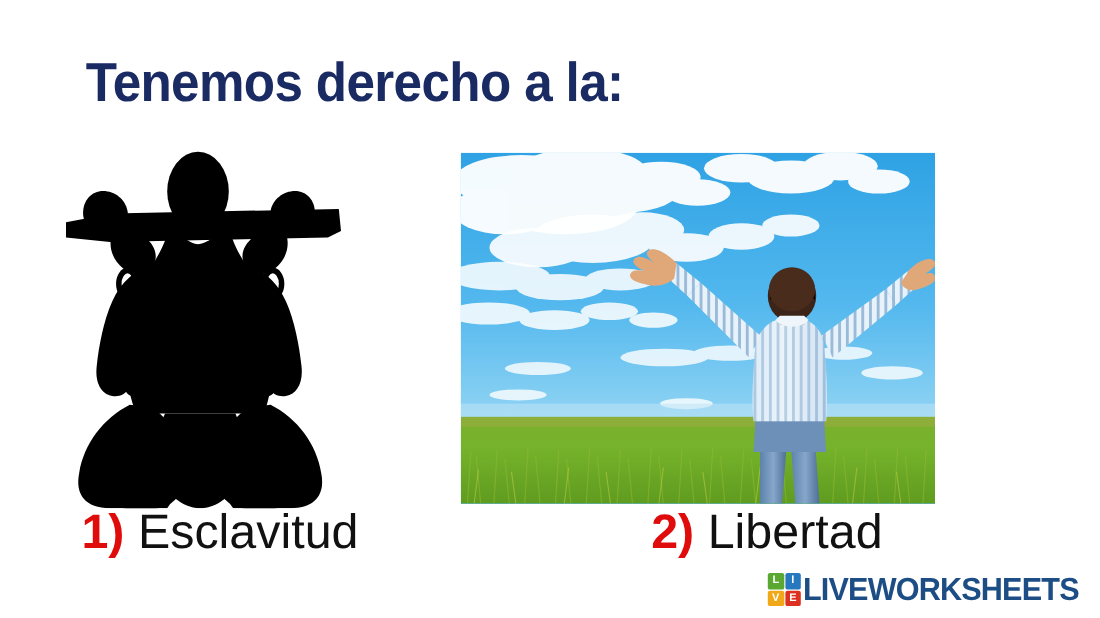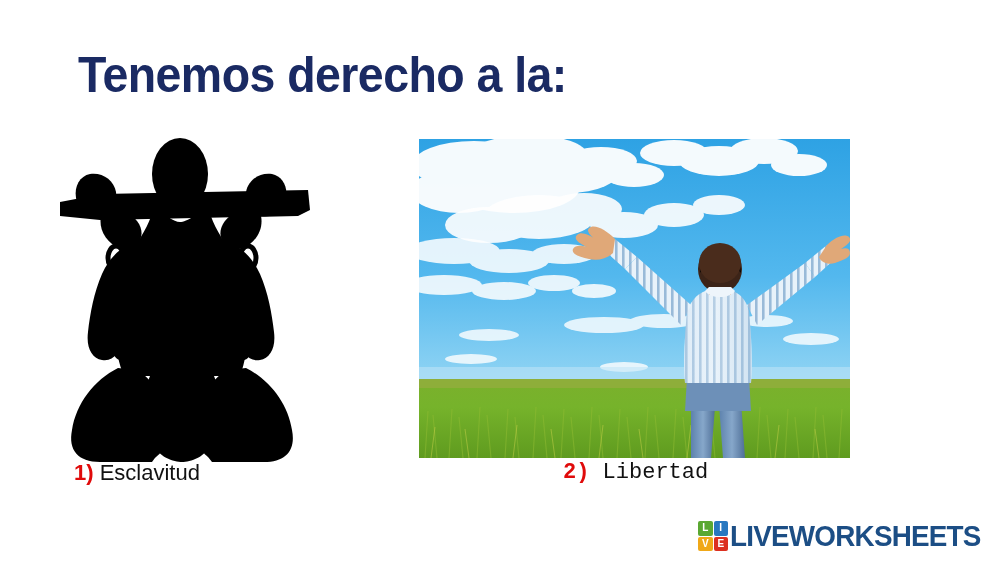--- a/index.html
+++ b/index.html
@@ -47,31 +47,31 @@
     width: 431px;
     height: 319px;
     overflow: hidden;
     background: #39abe8;
   }
   #freedom-photo svg { display: block; width: 100%; height: 100%; }
 
   
   .caption {
     position: absolute;
-    font-size: 22px;
+    font-size: 44px;
     white-space: nowrap;
     color: #111111;
     line-height: 1;
   }
   .caption .num {
     color: #e00b0b;
     font-weight: bold;
   }
   #caption-slavery { left: 74px; top: 462px; }
-  #caption-freedom { left: 563px; top: 462px; font-family: Liberation Mono, monospace; }
+  #caption-freedom { left: 592px; top: 462px; }
 
   
   #lws-logo {
     position: absolute;
     left: 698px;
     top: 519px;
     height: 34px;
     display: flex;
     align-items: center;
   }

